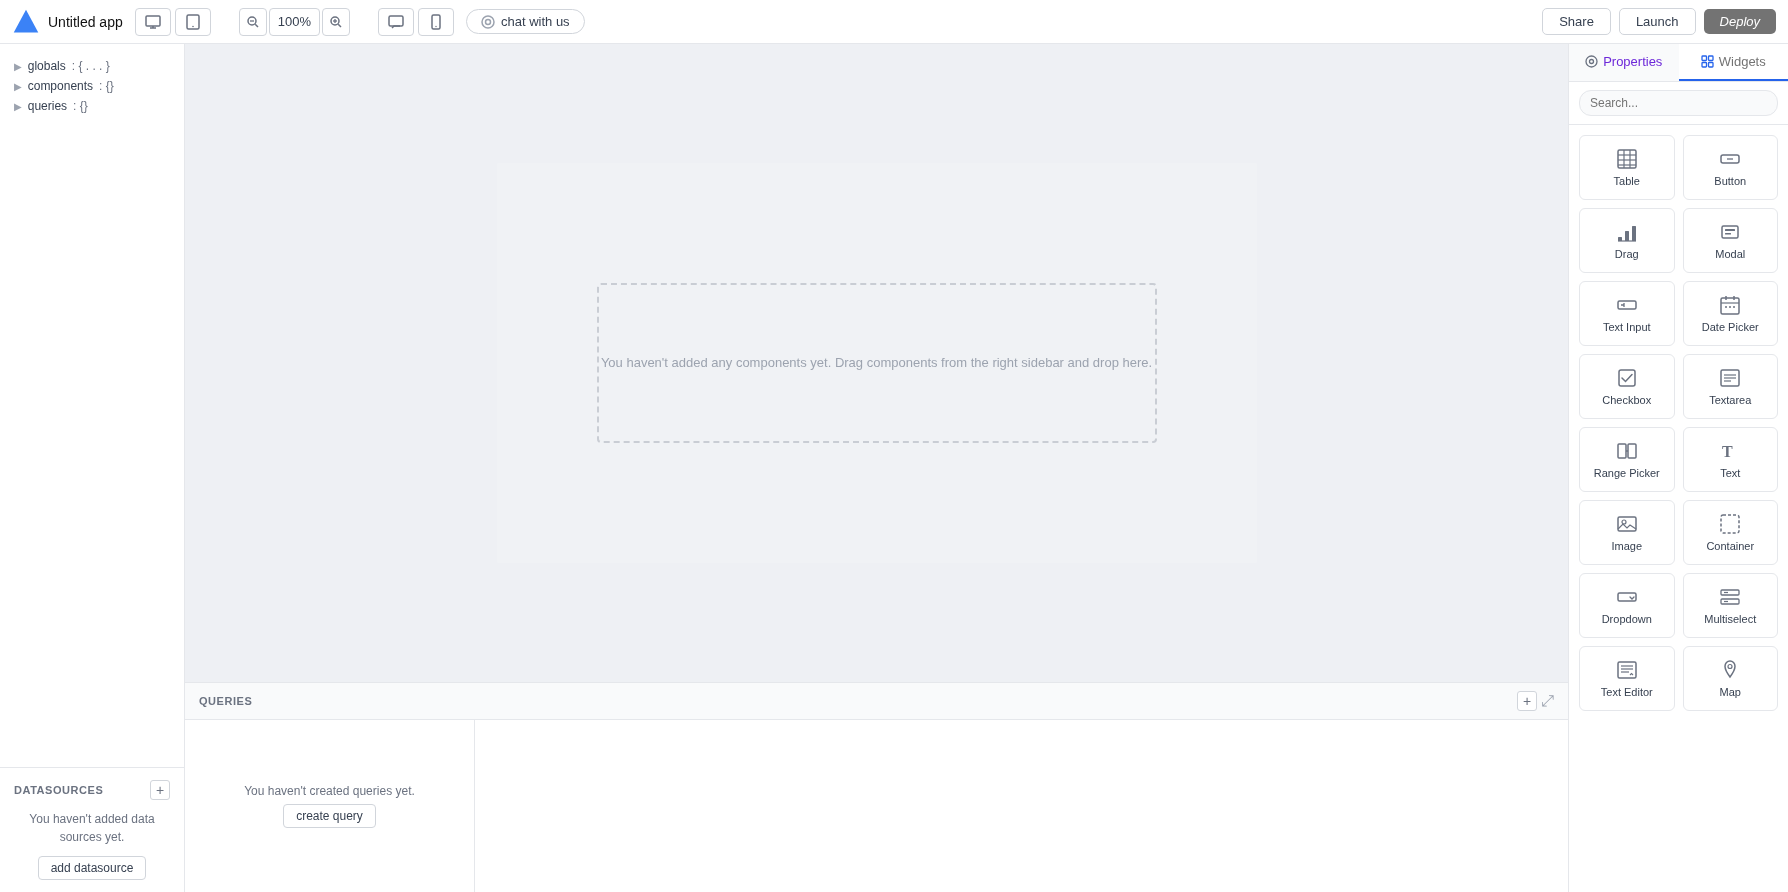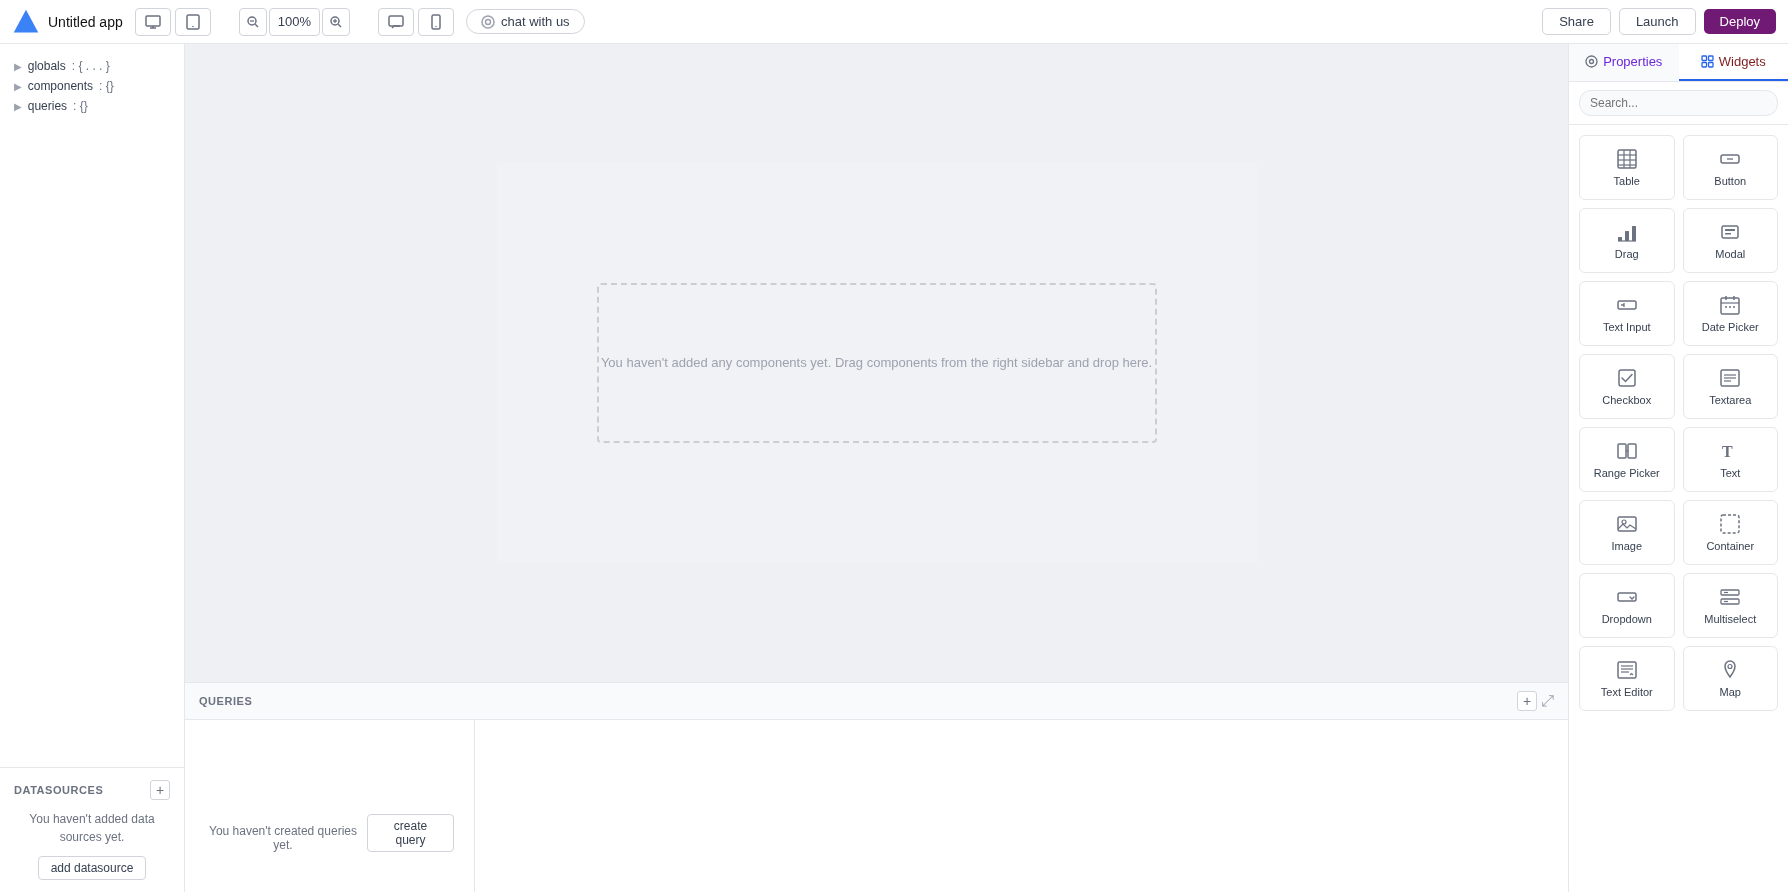--- a/index.html
+++ b/index.html
@@ -71,26 +71,27 @@
       border-radius: 5px;
       background: #fff;
       cursor: pointer;
       font-size: 13px;
       color: #374151;
       font-weight: 500;
     }
     .deploy-btn {
       padding: 5px 16px;
       border-radius: 5px;
-      background: #701a75;
+      background: #737373;
       border: none;
       cursor: pointer;
       font-size: 13px;
       color: #fff;
       font-weight: 500;
+      font-style: italic;
     }
 
     
     .main-layout {
       display: flex;
       height: calc(892px - 44px);
       margin-top: 44px;
     }
 
     
@@ -200,21 +201,21 @@
     .queries-actions { display: flex; gap: 4px; }
     .queries-body {
       display: flex;
       flex: 1;
       overflow: hidden;
     }
     .queries-list {
       width: 290px;
       border-right: 1px solid #e5e7eb;
       padding: 40px 20px;
-      display: flex; flex-direction: row; align-items: flex-end; justify-content: center;
+      display: flex; flex-direction: column; align-items: center; justify-content: center;
       gap: 6px;
     }
     .empty-queries-text { font-size: 12px; color: #6b7280; text-align: center; }
     .create-query-btn {
       padding: 4px 12px;
       border: 1px solid #d1d5db;
       border-radius: 4px;
       background: #fff;
       font-size: 12px;
       color: #374151;
@@ -247,21 +248,21 @@
       flex: 1;
       padding: 10px 8px;
       font-size: 13px;
       color: #6d28d9;
       text-align: center;
       cursor: pointer;
       display: flex; align-items: center; justify-content: center; gap: 5px;
       border-bottom: 2px solid transparent;
     }
     .right-tab.active {
-      color: #7f1d1d;
+      color: #737373;
       border-bottom: 2px solid #2563eb;
       background: #fff;
     }
     .search-box {
       padding: 8px 10px;
       border-bottom: 1px solid #e5e7eb;
     }
     .search-input {
       width: 100%;
       border: 1px solid #e5e7eb;

